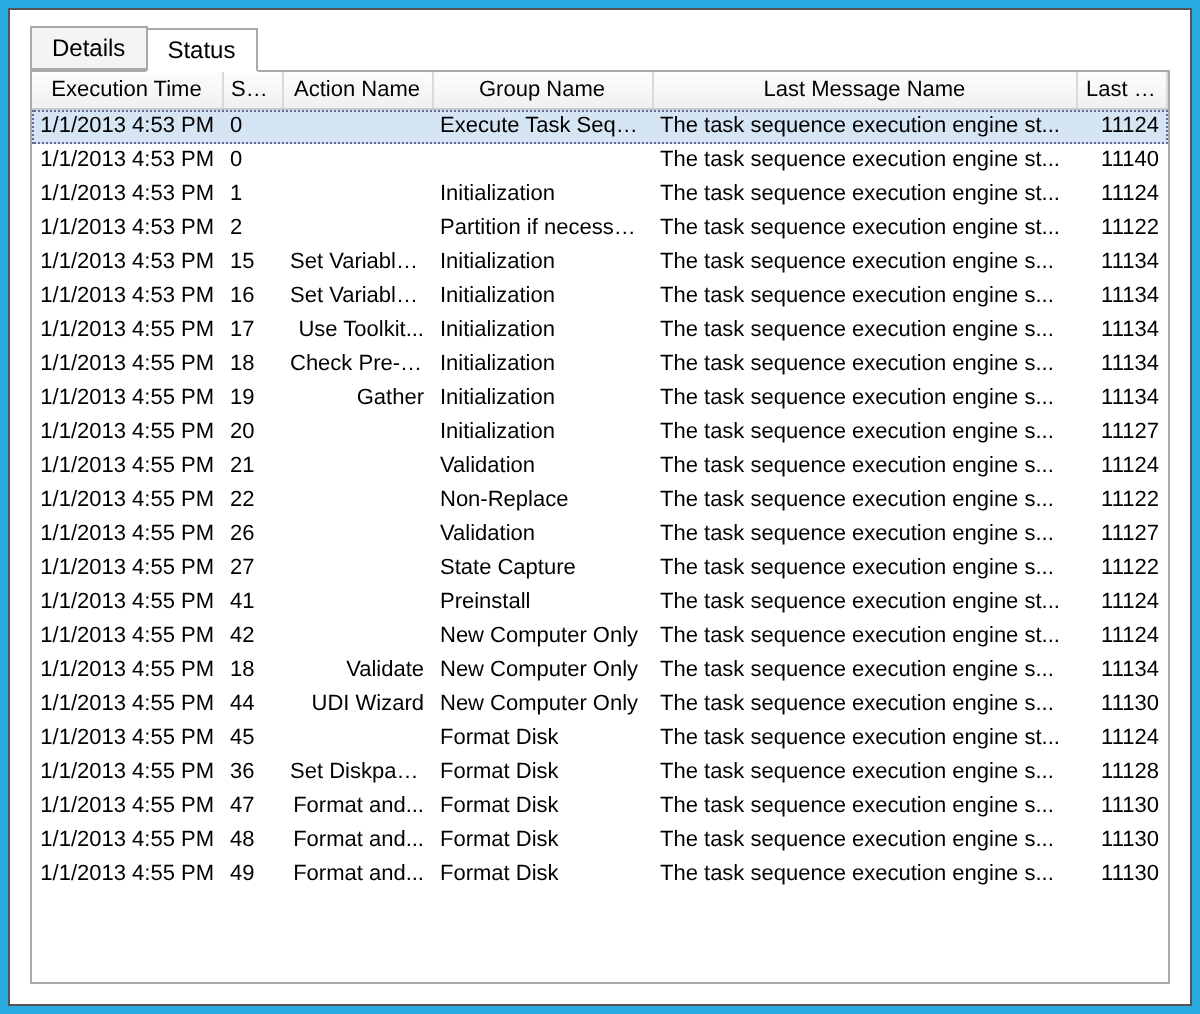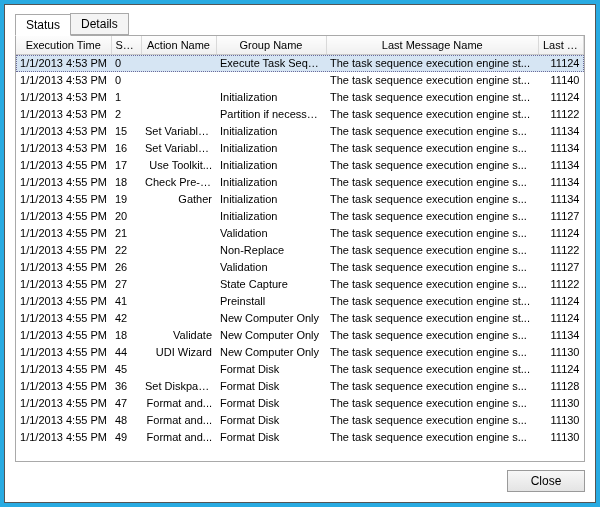--- a/index.html
+++ b/index.html
@@ -118,21 +118,21 @@
     height: 17px;
     vertical-align: middle;
   }
   table.grid tbody tr.selected td {
     background: #d6e5f3;
   }
   table.grid tbody tr.selected {
     outline: 1px dotted #6a6a9a;
     outline-offset: -1px;
   }
-  .col-time { width: 95px; text-align: center;}
+  .col-time { width: 95px; text-align: right;}
   .col-step { width: 30px; text-align: left;}
   .col-action { width: 75px; text-align: right;}
   .col-group { width: 110px; text-align: left;}
   .col-msg { width: auto; text-align: left;}
   .col-id { width: 45px; text-align: right;}
   table.grid thead th.col-time,
   table.grid thead th.col-step,
   table.grid thead th.col-action,
   table.grid thead th.col-group,
   table.grid thead th.col-msg,
@@ -158,22 +158,22 @@
   .grid-scroll::-webkit-scrollbar-thumb { background: #c8c8c8; border: 1px solid #b0b0b0; }
   .grid-scroll::-webkit-scrollbar-button { background: #f0f0f0; border: 1px solid #b0b0b0; height:16px; }
 </style>
 </head>
 <body>
 
 <div class="window">
 
   <div class="client">
     <div class="tabs">
+      <div class="tab">Details</div>
       <div class="tab active">Status</div>
-      <div class="tab">Details</div>
     </div>
     <div class="tabpage">
       <div class="grid-wrap">
         <div class="grid-scroll">
           <table class="grid">
             <colgroup>
               <col class="col-time">
                 <col class="col-step">
                 <col class="col-action">
               <col class="col-group">
@@ -374,17 +374,14 @@
                   <td class="col-group">Format Disk</td>
                   <td class="col-msg">The task sequence execution engine s...</td>
                   <td class="col-id">11130</td>
                 </tr>
               </tbody>
           </table>
         </div>
       </div>
     </div>
 
-    <div class="footer">
-      <button class="btn">Close</button>
-    </div>
   </div>
 </div>
 
 </body></html>

